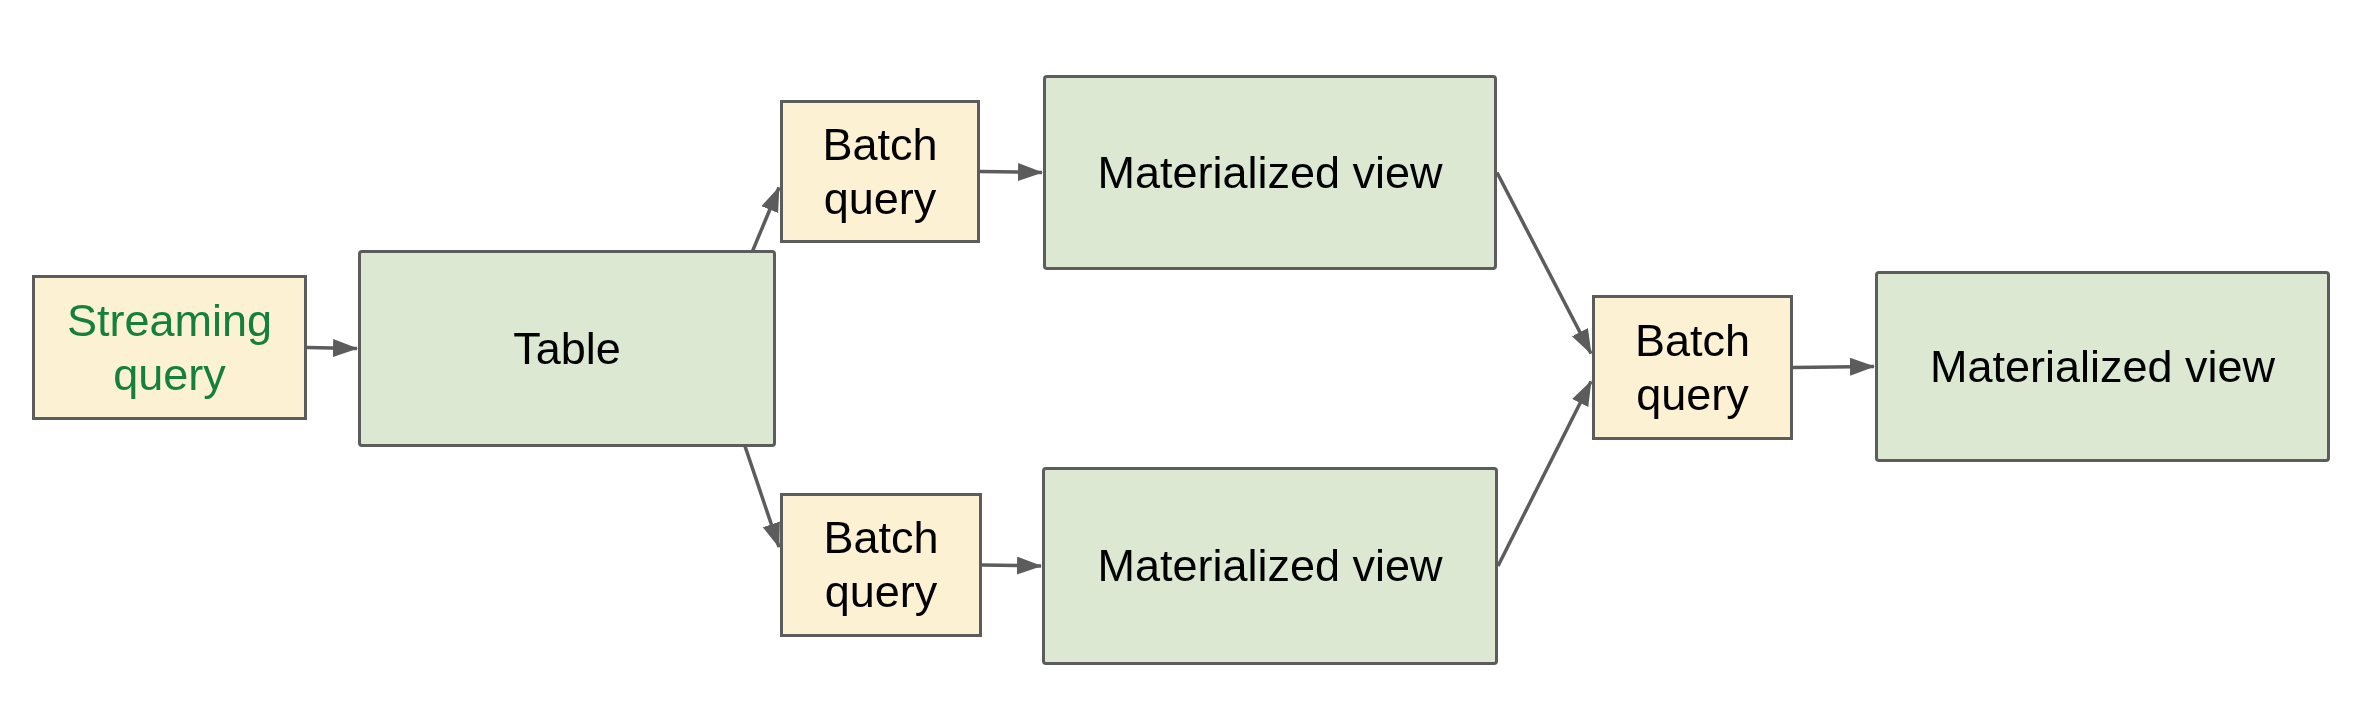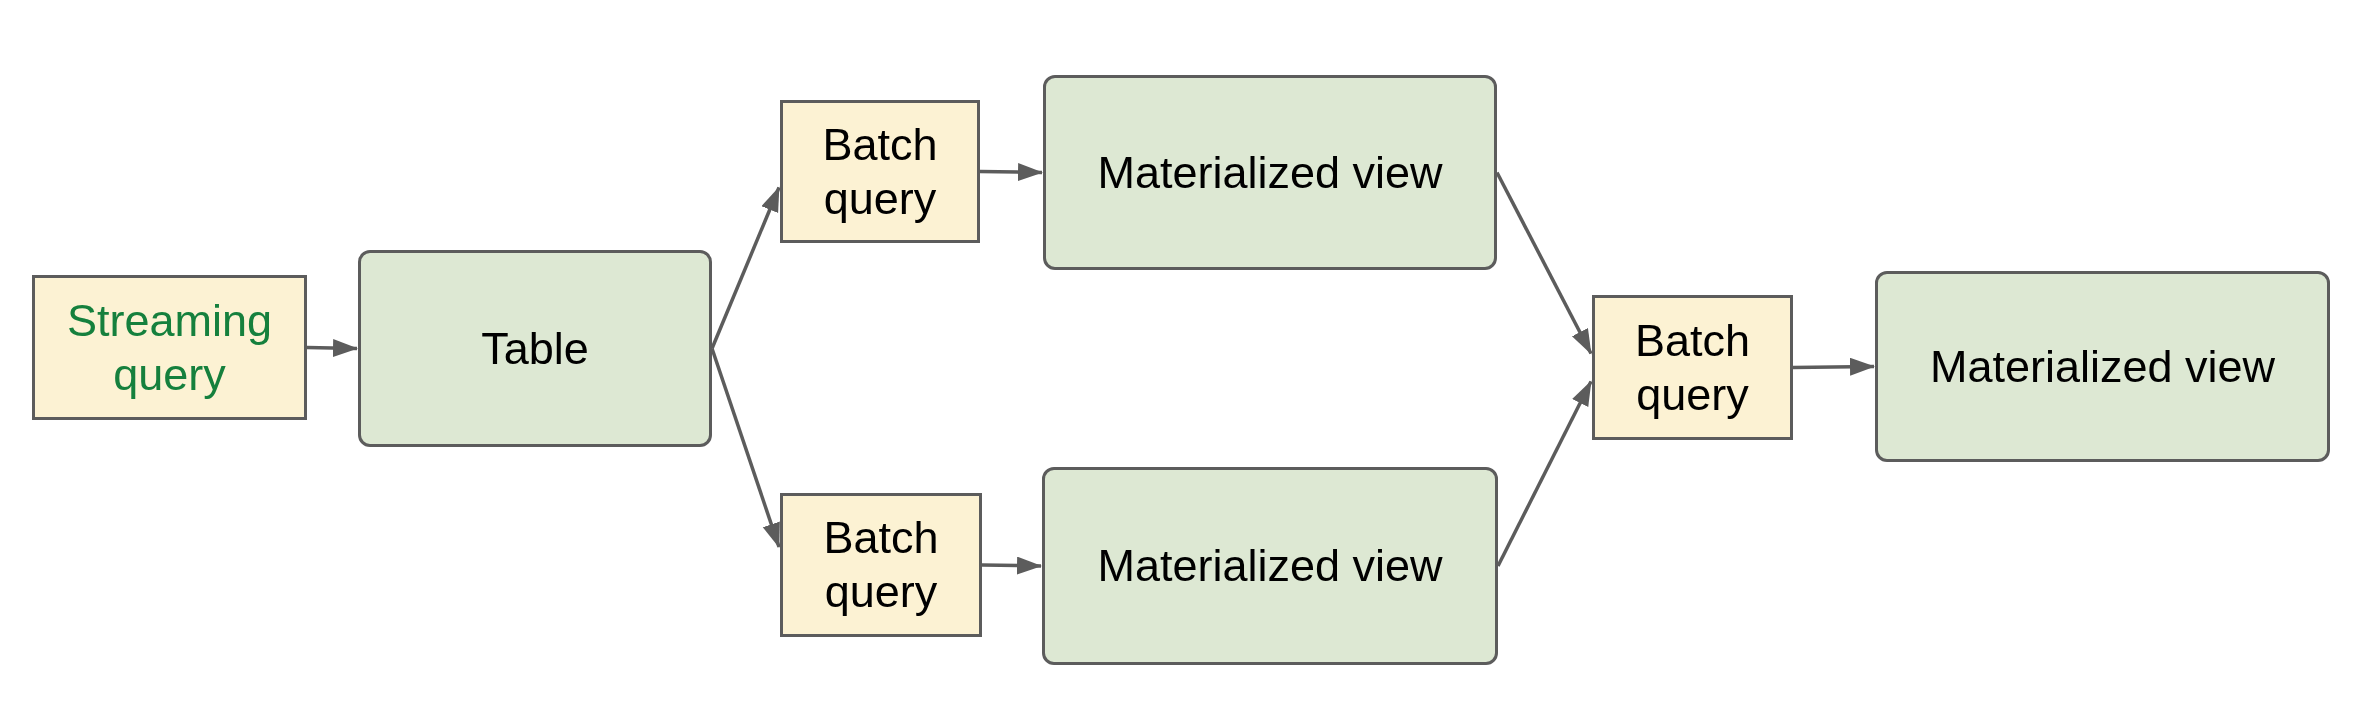--- a/index.html
+++ b/index.html
@@ -22,21 +22,21 @@
     box-sizing: border-box;
     border: 3px solid #5c5c5c;
     display: flex;
     align-items: center;
     justify-content: center;
     text-align: center;
     font-size: 45px;
     line-height: 1.2;
     color: #000000;
   }
-  .node.rounded { border-radius: 12px; }
+  .node.rounded { border-radius: 4px; }
   .node .label { display: block; padding: 0 10px; }
 </style>
 </head>
 <body>
 
 <div id="canvas" style="background: rgb(255, 255, 255);">
 
   <svg id="edge-layer" viewBox="0 0 2370 720" xmlns="http://www.w3.org/2000/svg">
     <defs>
       <marker id="arrowhead" markerUnits="userSpaceOnUse" markerWidth="28" markerHeight="22" refX="24" refY="9" orient="auto">
@@ -51,21 +51,21 @@
         <line x1="982" y1="565" x2="1041" y2="566" stroke="#5c5c5c" stroke-width="3.5" marker-end="url(#arrowhead)"></line>
         <line x1="1497" y1="172.5" x2="1591" y2="353.5" stroke="#5c5c5c" stroke-width="3.5" marker-end="url(#arrowhead)"></line>
         <line x1="1498" y1="566" x2="1591" y2="381.5" stroke="#5c5c5c" stroke-width="3.5" marker-end="url(#arrowhead)"></line>
         <line x1="1793" y1="367.5" x2="1874" y2="366.5" stroke="#5c5c5c" stroke-width="3.5" marker-end="url(#arrowhead)"></line>
       </g>
   </svg>
 
   <div class="node" style="left: 32px; top: 275px; width: 275px; height: 145px; background: rgb(252, 242, 211); border-color: rgb(92, 92, 92); color: #15803d;">
     <span class="label">Streaming query</span>
   </div>
-  <div class="node rounded" style="left: 358px; top: 250px; width: 354px; height: 197px; background: rgb(221, 232, 211); border-color: rgb(92, 92, 92); color: rgb(0, 0, 0);">
+  <div class="node rounded" style="left: 358px; top: 250px; width: 418px; height: 197px; background: rgb(221, 232, 211); border-color: rgb(92, 92, 92); color: rgb(0, 0, 0);">
     <span class="label">Table</span>
   </div>
   <div class="node" style="left: 780px; top: 100px; width: 200px; height: 143px; background: rgb(252, 242, 211); border-color: rgb(92, 92, 92); color: rgb(0, 0, 0);">
     <span class="label">Batch query</span>
   </div>
   <div class="node rounded" style="left: 1043px; top: 75px; width: 454px; height: 195px; background: rgb(221, 232, 211); border-color: rgb(92, 92, 92); color: rgb(0, 0, 0);">
     <span class="label">Materialized view</span>
   </div>
   <div class="node" style="left: 780px; top: 493px; width: 202px; height: 144px; background: rgb(252, 242, 211); border-color: rgb(92, 92, 92); color: rgb(0, 0, 0);">
     <span class="label">Batch query</span>

